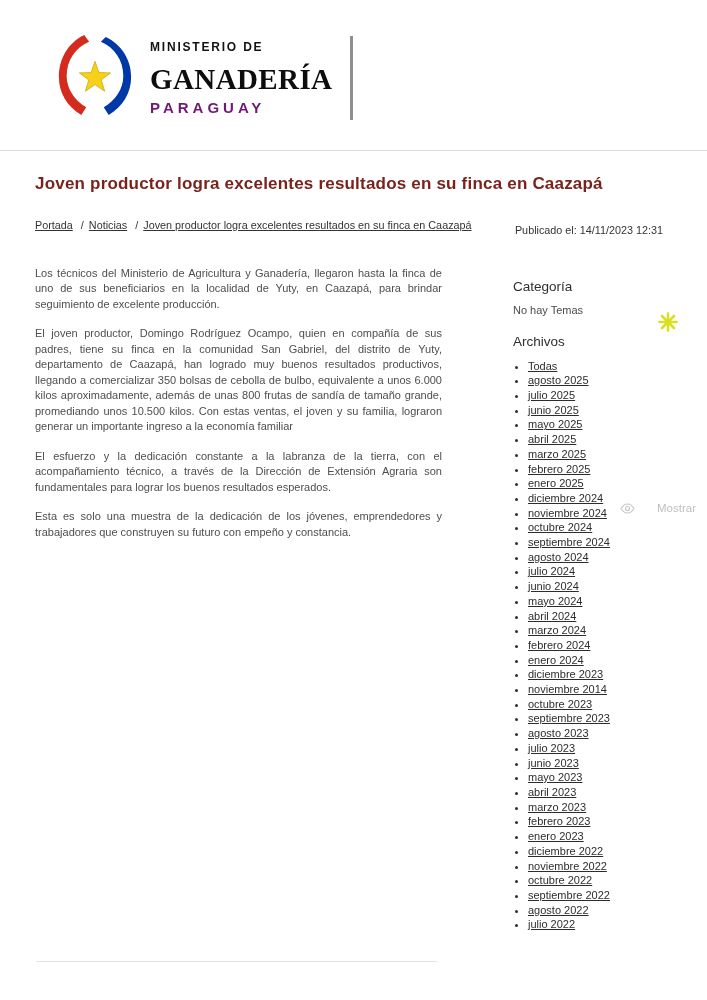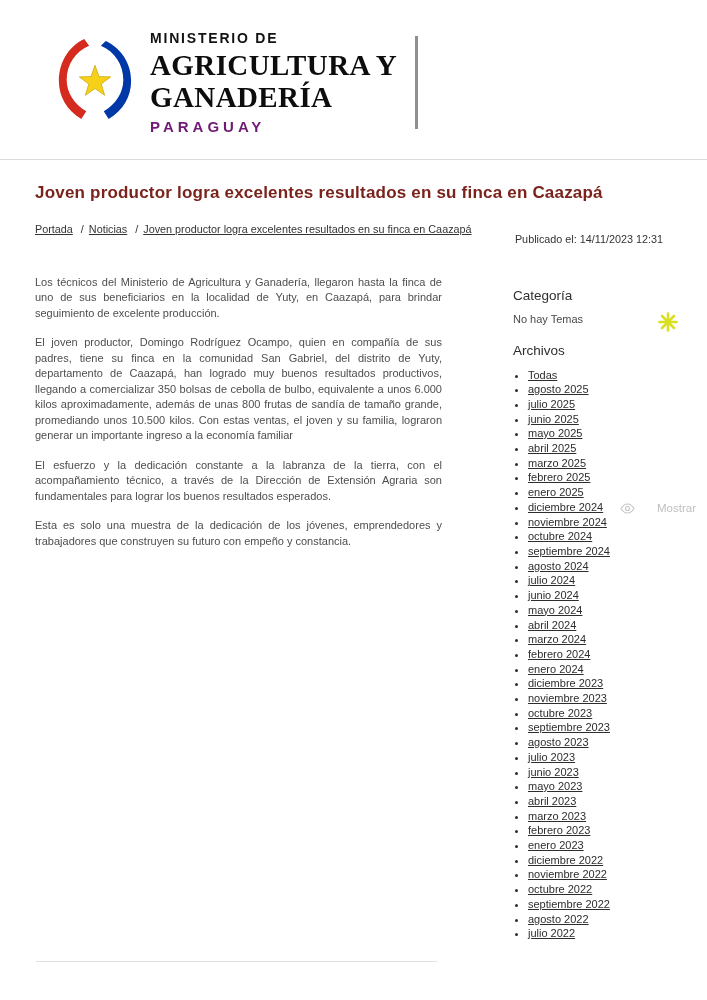--- a/index.html
+++ b/index.html
@@ -5,32 +5,32 @@
   html,body { margin:0; padding:0; }
   body {
     width:707px; min-height:1000px; background:#ffffff; position:relative;
     font-family:"Liberation Sans", sans-serif; color:#333;
     -webkit-font-smoothing:antialiased;
   }
   
   .header { display:flex; align-items:center; padding:30px 16px 16px 54px; }
   .logo { flex:0 0 auto; margin-right:14px; }
   .brand { display:flex; flex-direction:column; }
-  .brand-top { font-size:14px; font-weight:700; letter-spacing:1.8px; color:#121212; margin-bottom:3px; }
+  .brand-top { font-size:12px; font-weight:700; letter-spacing:1.8px; color:#121212; margin-bottom:9px; }
   .brand-big { font-family:"Liberation Serif", serif; font-size:29px; font-weight:700; line-height:1.12; color:#0d0d0d; letter-spacing:0.4px; }
   .brand-bottom { font-size:15px; font-weight:700; letter-spacing:4px; color:#701a75; margin-top:4px; }
   .brand-right .brand-top { letter-spacing:2.2px; }
   .brand-right .brand-bottom { letter-spacing:4.5px; }
   .vdiv { width:3px; background:#8f8f8f; align-self:stretch; margin:6px 18px; }
   .top-rule { border:none; border-top:1px solid #dcdcdc; margin:8px 0 0 0; }
 
   
   .main { padding:22px 44px 0 35px; }
   .title { font-size:17px; font-weight:700; color:#7a231c; line-height:1.33; max-width:622px; margin:0 0 10px 0; letter-spacing:0.2px; }
-  .meta-row { display:flex; align-items:center;gap:32px; }
+  .meta-row { display:flex; align-items:flex-end;gap:32px; }
   .breadcrumb { width:402px; font-size:10.8px; line-height:1.8; color:#333; }
   .crumb { white-space:nowrap; }
   .crumb a { color:#333; text-decoration:underline; cursor:pointer; }
   .crumb-sep { margin:0 5px; }
   .crumb-sep:empty { display:none; margin:0; }
   .published { margin-left:auto; font-size:10.8px; color:#333; white-space:nowrap; padding-top:2px;margin-top:16px; }
 
   
   .content { display:flex; margin-top:30px; }
   .article-body { width:407px; }
@@ -61,21 +61,20 @@
       <path d="M31,5 C14,13 5,30 5,48 C5,64 13,78 28,87 L33,79 C21,72 13,60 13,47 C13,31 22,18 36,12 Z" fill="#d52b1e"></path>
       <path d="M53,7 C70,15 79,31 79,48 C79,64 71,78 56,87 L51,79 C63,72 71,60 71,47 C71,31 62,18 48,12 Z" fill="#0038a8"></path>
       <g transform="translate(42,49)">
         <path d="M0,-17 L4,-5.5 L16,-5.2 L6.4,2.1 L9.9,13.7 L0,6.8 L-9.9,13.7 L-6.4,2.1 L-16,-5.2 L-4,-5.5 Z" fill="#f7d117" stroke="#caa80e" stroke-width="0.8"></path>
       </g>
     </svg>
   </span>
 
   <div class="brand brand-left">
     <span class="brand-top">MINISTERIO DE</span>
-    <span class="brand-big">AGRICULTURA Y</span>
     <span class="brand-big">GANADERÍA</span>
     <span class="brand-bottom">PARAGUAY</span>
   </div>
 
   <div class="vdiv"></div>
 
 </header>
 
 <hr class="top-rule">
 
@@ -123,21 +122,21 @@
           <li><a>septiembre 2024</a></li>
           <li><a>agosto 2024</a></li>
           <li><a>julio 2024</a></li>
           <li><a>junio 2024</a></li>
           <li><a>mayo 2024</a></li>
           <li><a>abril 2024</a></li>
           <li><a>marzo 2024</a></li>
           <li><a>febrero 2024</a></li>
           <li><a>enero 2024</a></li>
           <li><a>diciembre 2023</a></li>
-          <li><a>noviembre 2023</a></li>
+          <li><a>noviembre 2014</a></li>
           <li><a>octubre 2023</a></li>
           <li><a>septiembre 2023</a></li>
           <li><a>agosto 2023</a></li>
           <li><a>julio 2023</a></li>
           <li><a>junio 2023</a></li>
           <li><a>mayo 2023</a></li>
           <li><a>abril 2023</a></li>
           <li><a>marzo 2023</a></li>
           <li><a>febrero 2023</a></li>
           <li><a>enero 2023</a></li>

